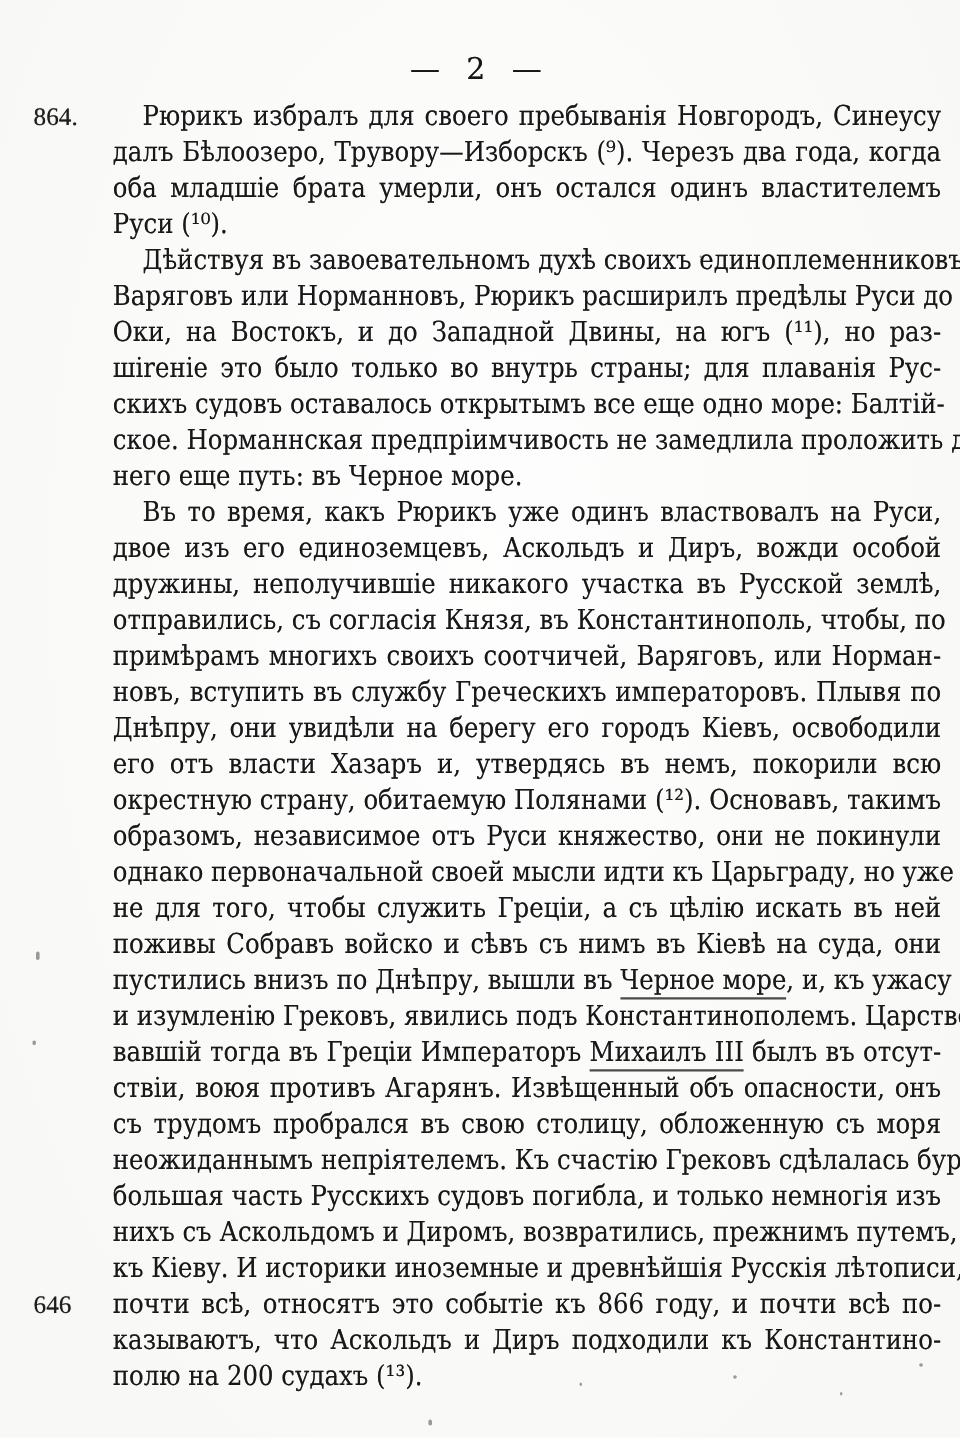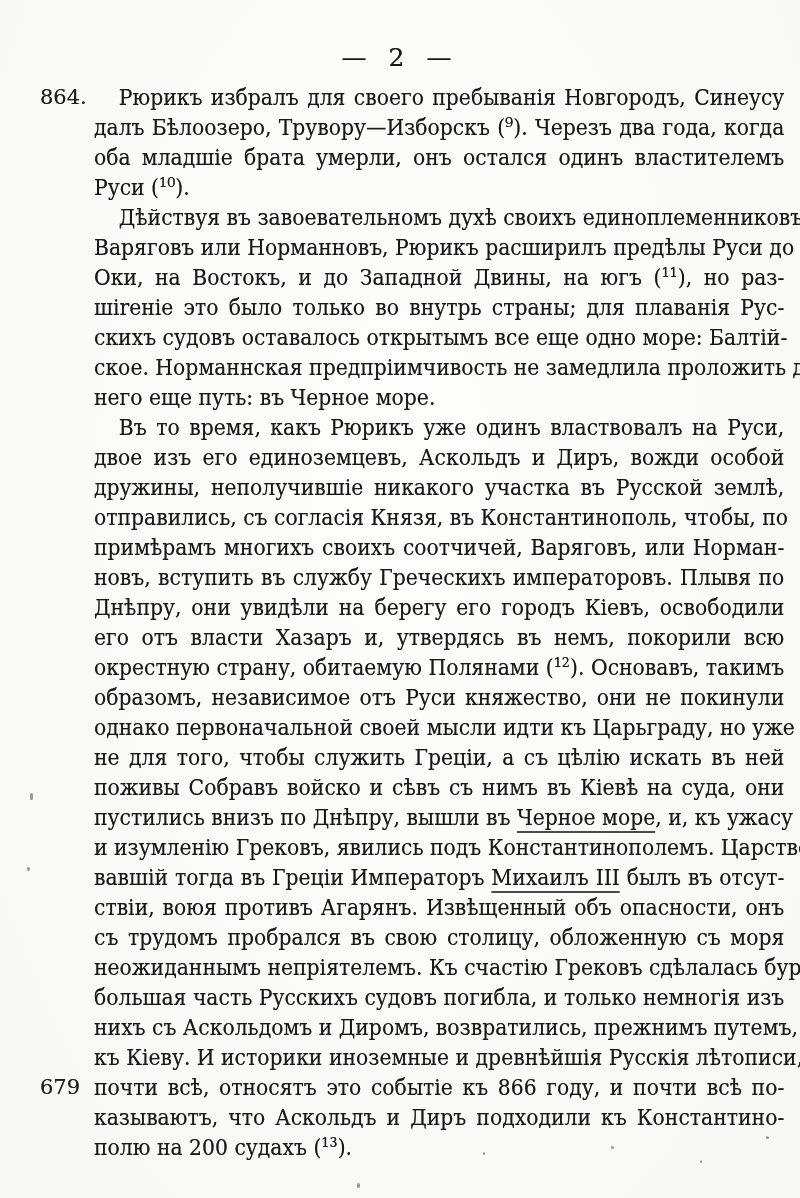--- a/index.html
+++ b/index.html
@@ -31,27 +31,28 @@
     height: 32px;
     line-height: 32px;
     text-align: center;
     font-size: 25px;
     letter-spacing: 7px;
     color: #161616;
     text-shadow: 0 0 0.5px rgba(0,0,0,0.55);
   }
   .margin-year {
     position: absolute;
-    left: 40px;
+    left: 28px;
     width: 52px;
     height: 30px;
     line-height: 30px;
     font-size: 21px;
     color: #1d1d1d;
     text-shadow: 0 0 0.6px rgba(0,0,0,0.6);
+    font-family: Liberation Serif, serif;
   }
   .text-block {
     position: absolute;
     left: 94px;
     top: 82px;
     width: 780px;
     transform: scaleX(0.885);
     transform-origin: 0 0;
     font-size: 23px;
     color: #181818;
@@ -79,21 +80,21 @@
 </style>
 </head>
 <body>
 
 <div class="paper"></div>
 
 <div class="page-header">— 2 —</div>
 
 <div class="margin-year" style="top: 82px;">864.</div>
 
-<div class="margin-year" style="top: 1072px;">679</div>
+<div class="margin-year" style="top: 1072px;">646</div>
 
 <div class="text-block">
     <div class="line indent"><span>Рюрикъ избралъ для своего пребыванія Новгородъ, Синеусу</span></div>
     <div class="line"><span>далъ Бѣлоозеро, Трувору—Изборскъ (⁹). Черезъ два года, когда</span></div>
     <div class="line"><span>оба младшіе брата умерли, онъ остался одинъ властителемъ</span></div>
     <div class="line para-end"><span>Руси (¹⁰).</span></div>
     <div class="line indent"><span>Дѣйствуя въ завоевательномъ духѣ своихъ единоплеменниковъ,</span></div>
     <div class="line"><span>Варяговъ или Норманновъ, Рюрикъ расширилъ предѣлы Руси до</span></div>
     <div class="line"><span>Оки, на Востокъ, и до Западной Двины, на югъ (¹¹), но раз-</span></div>
     <div class="line"><span>шireніе это было только во внутрь страны; для плаванія Рус-</span></div>

